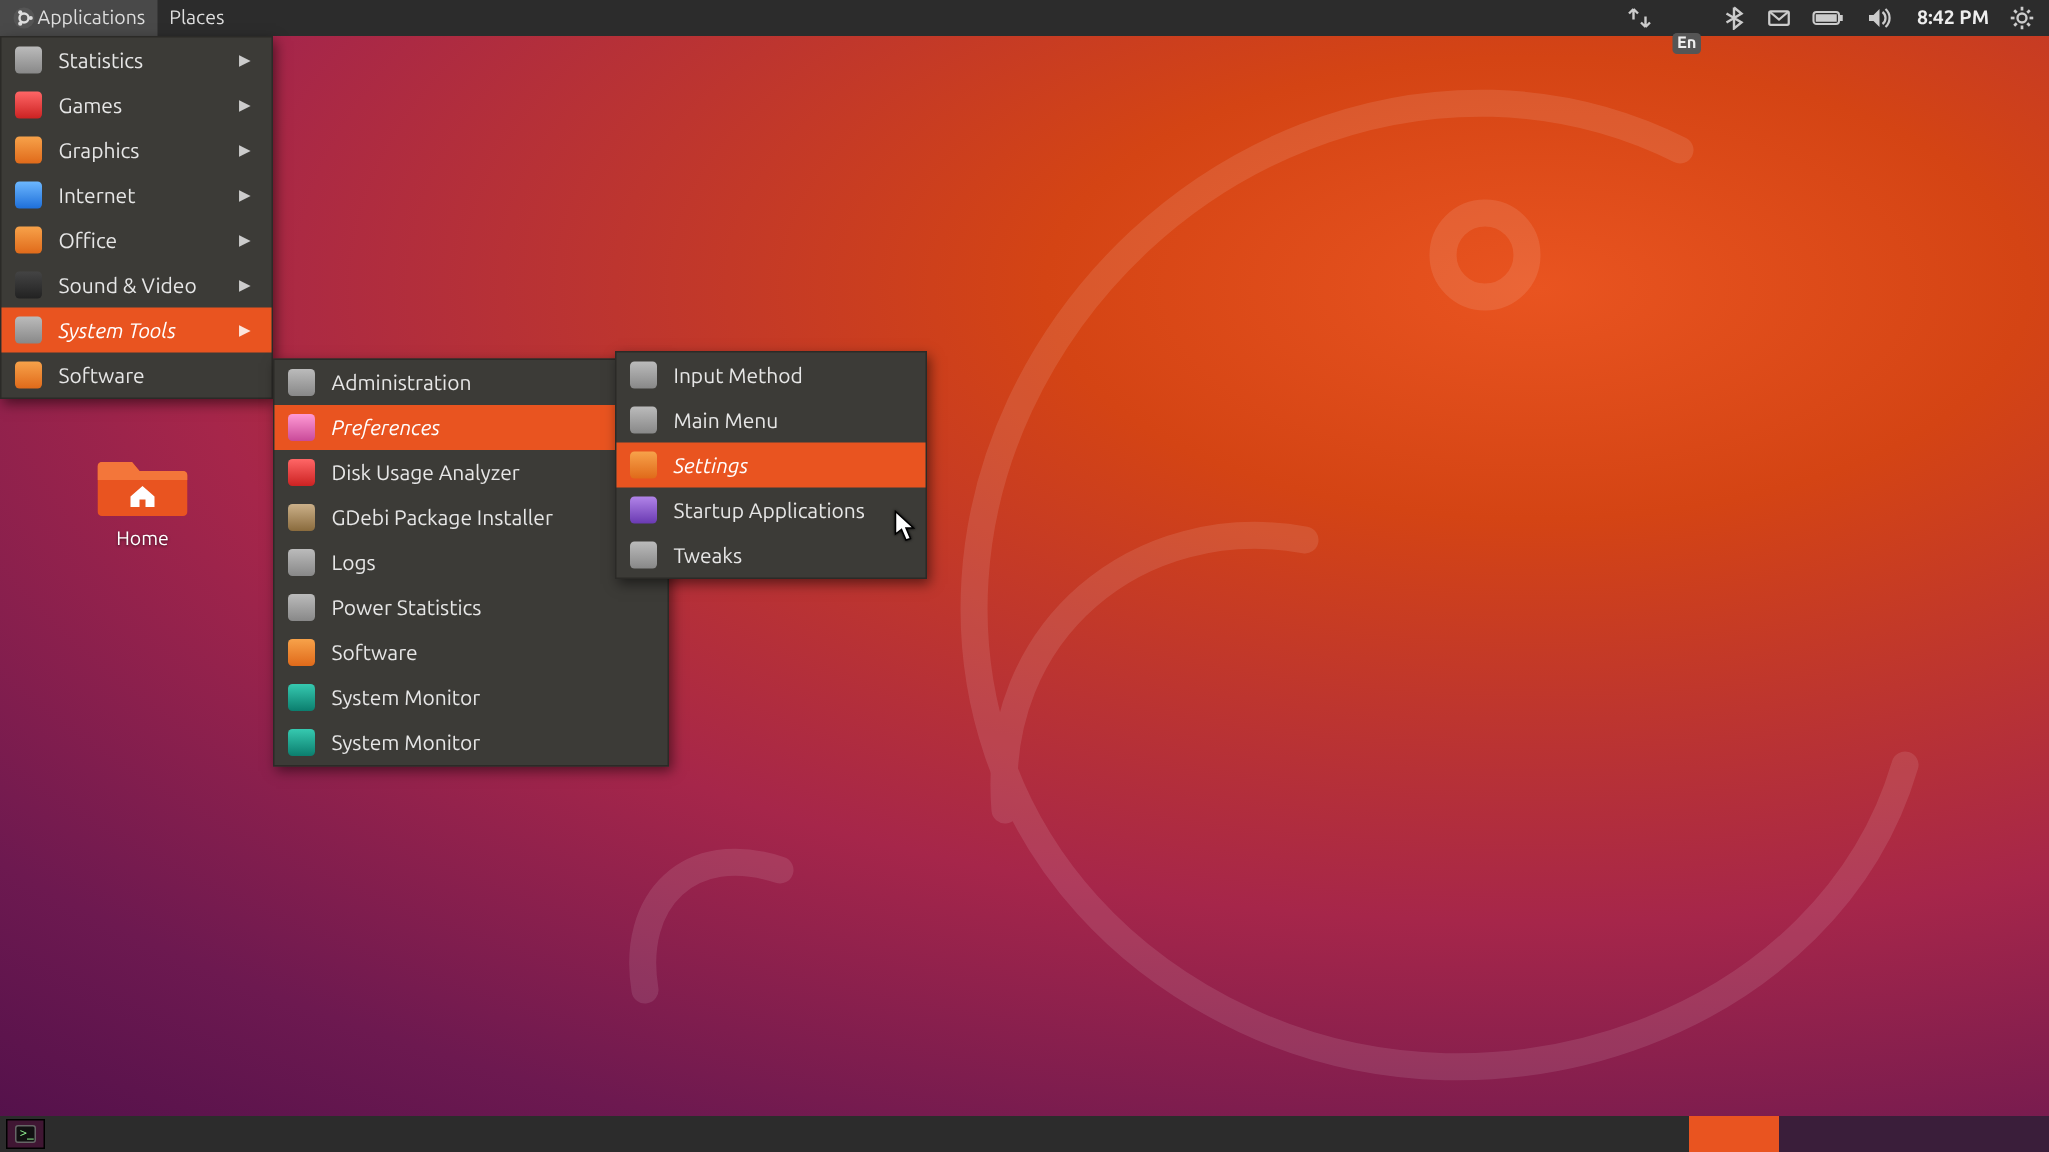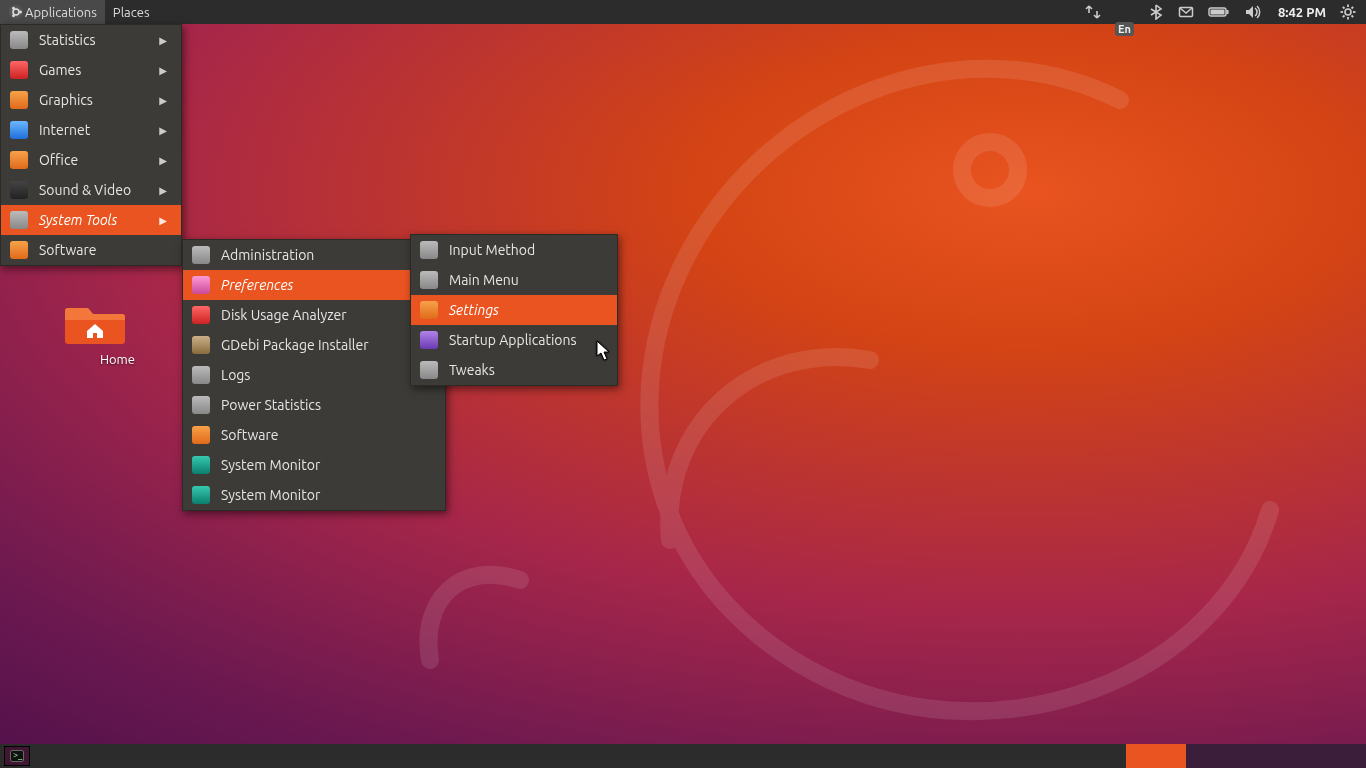--- a/index.html
+++ b/index.html
@@ -32,21 +32,21 @@
   .bottom-panel { position:absolute; left:0; right:0; bottom:0; height:24px; background:#2c2c2c; display:flex; align-items:center; z-index:50; }
   .bottom-panel .task { width:26px; height:20px; margin-left:4px; background:#401633; border:1px solid #000; display:flex; align-items:center; justify-content:center; }
   .bottom-panel .ws { margin-left:auto; display:flex; height:24px; }
   .ws div { width:60px; height:24px; }
   .ws .ws1 { background:#E95420; }
   .ws .ws2 { background:#3a1e3a; }
   .ws .ws3 { background:#3a1e3a; }
   .ws .ws4 { background:#3a1e3a; }
 
   
-  .desktop-icon { position:absolute; left:55px; top:298px; width:80px; text-align:right; }
+  .desktop-icon { position:absolute; left:55px; top:298px; width:80px; text-align:center; }
   .desktop-icon .folder { width:60px; height:48px; margin:0 auto 6px; position:relative; }
   .desktop-icon .folder svg { width:100%; height:100%; }
   .desktop-icon .label { color:#fff; font-size:13px; text-shadow:0 1px 2px rgba(0,0,0,.6); }
 
   
   .menu {
     position:absolute; background:#3c3b37; color:#e6e6e6; font-size:14px;
     box-shadow:2px 3px 8px rgba(0,0,0,.5); z-index:200;
     border:1px solid #2b2a27;
   }

